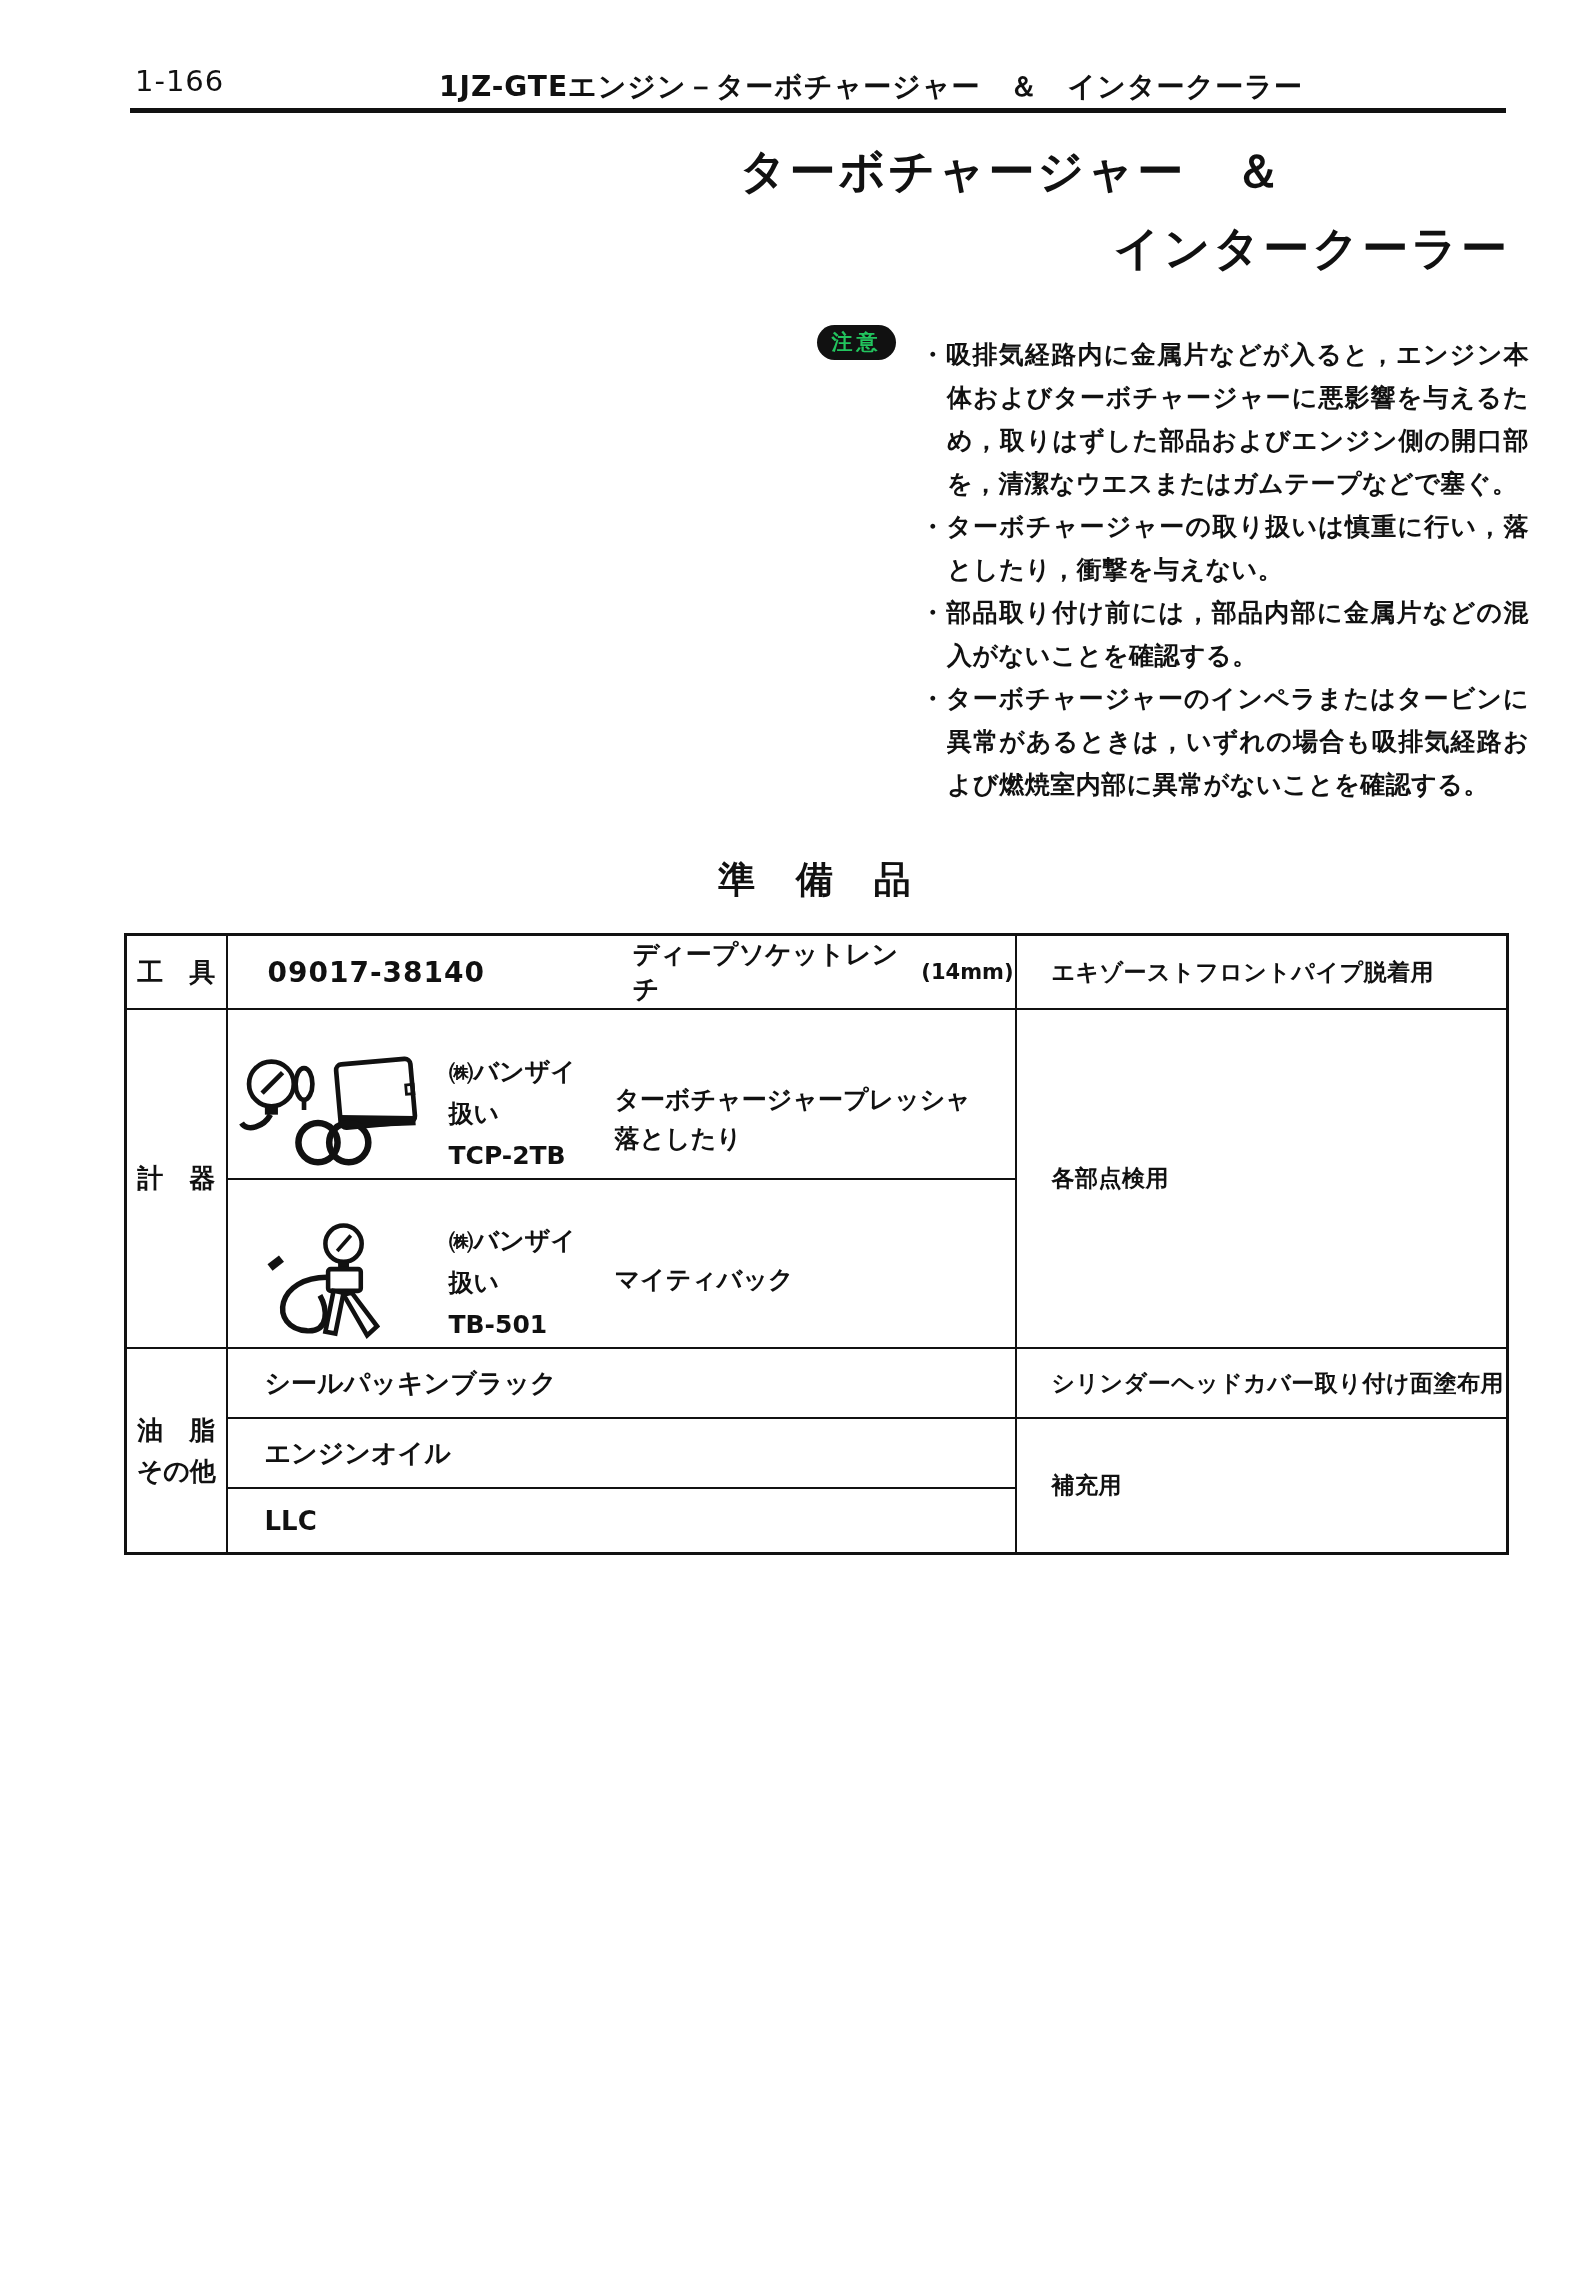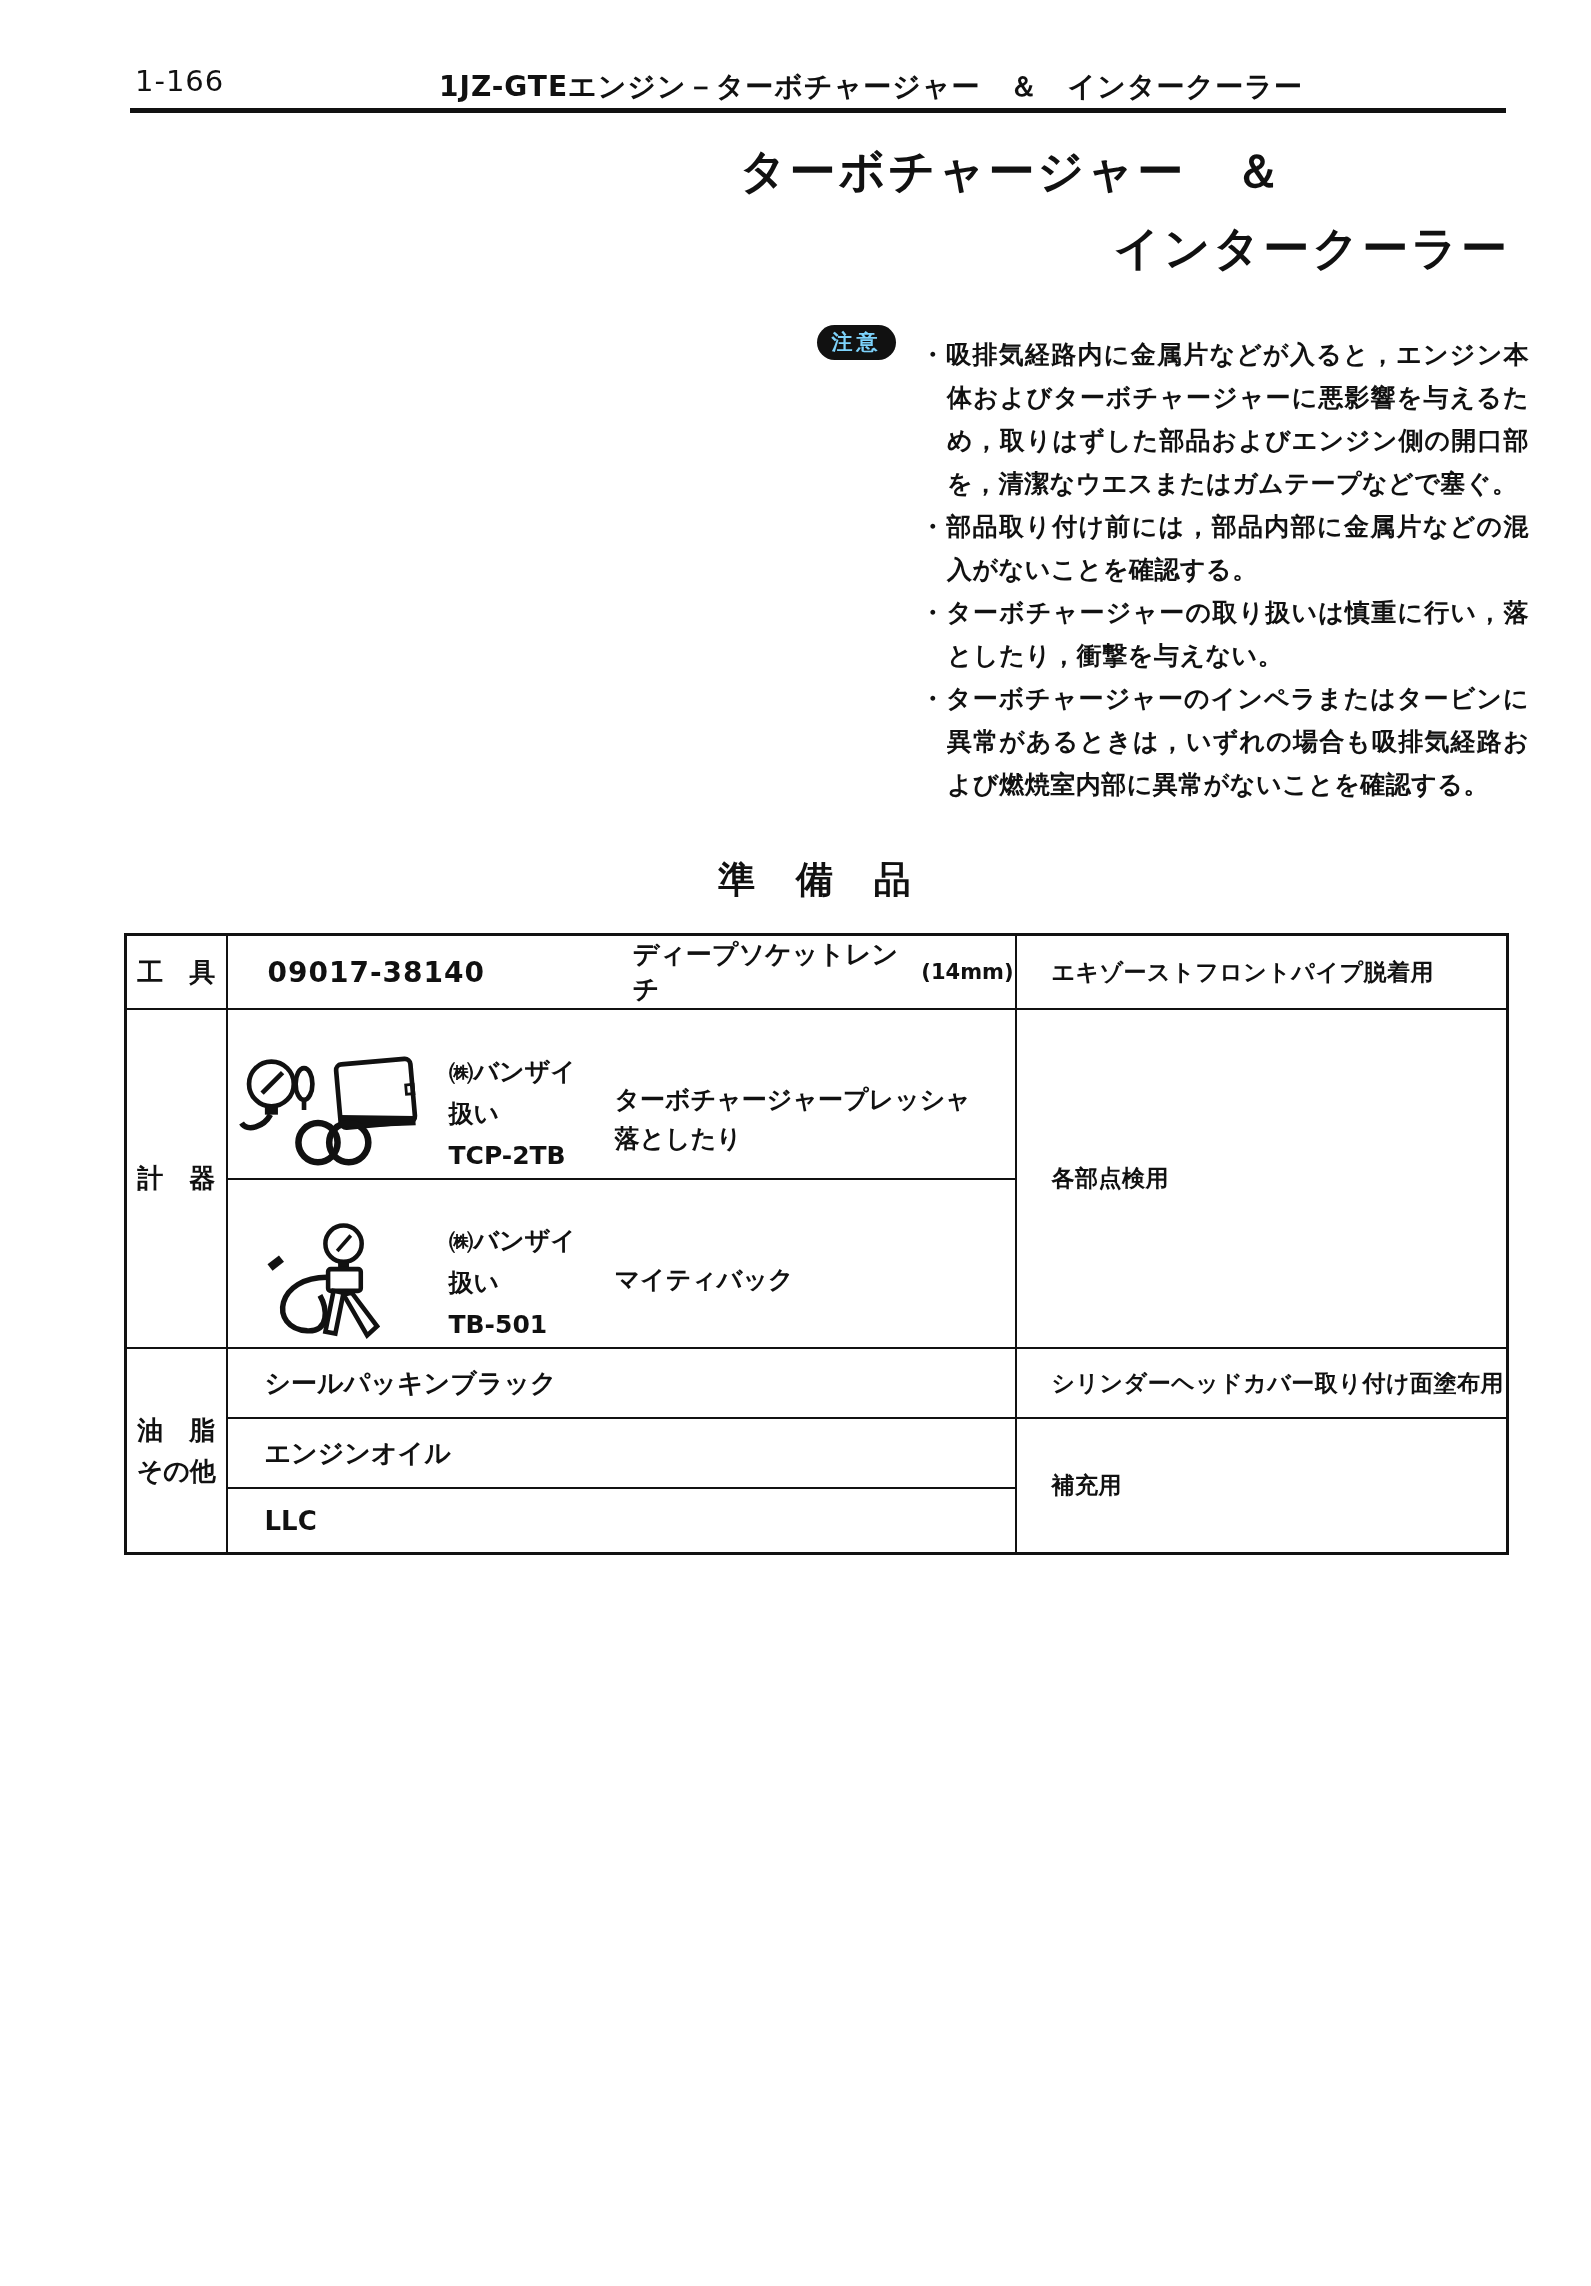--- a/index.html
+++ b/index.html
@@ -35,21 +35,21 @@
   .big-title .line2{
     font-size:46px;letter-spacing:2.9px;padding-right:81px;margin-top:15.4px;white-space:nowrap;
   }
   
   .caution{
     position:absolute;left:817px;top:321px;width:724px;
   }
   .caution-badge{
     position:absolute;left:0;top:3.9px;
     width:79px;height:35px;
-    background:#111111;color:#7dd3fc;
+    background:#111111;color:#22c55e;
     border-radius:19.3px;
     font-size:21px;font-weight:700;letter-spacing:3.9px;
     display:flex;align-items:center;justify-content:center;
   }
   .caution-list{
     margin:12px;padding:0 0 0 91px;list-style:none;
     font-size:25px;font-weight:700;line-height:43px;
     letter-spacing:0.5px;
   }
   .caution-list li{
@@ -115,22 +115,22 @@
 
   <div class="big-title">
     <div class="line1">ターボチャージャー　＆</div>
     <div class="line2">インタークーラー</div>
   </div>
 
   <div class="caution">
     <span class="caution-badge">注意</span>
     <ul class="caution-list">
       <li>吸排気経路内に金属片などが入ると，エンジン本体およびターボチャージャーに悪影響を与えるため，取りはずした部品およびエンジン側の開口部を，清潔なウエスまたはガムテープなどで塞ぐ。</li>
+      <li>ターボチャージャーの取り扱いは慎重に行い，落としたり，衝撃を与えない。</li>
       <li>部品取り付け前には，部品内部に金属片などの混入がないことを確認する。</li>
-      <li>ターボチャージャーの取り扱いは慎重に行い，落としたり，衝撃を与えない。</li>
       <li>ターボチャージャーのインペラまたはタービンに異常があるときは，いずれの場合も吸排気経路および燃焼室内部に異常がないことを確認する。</li>
     </ul>
   </div>
 
   <h2 class="section-heading">準　備　品</h2>
 
   <table class="prep">
     <colgroup>
         <col class="c1">
         <col class="c2">

